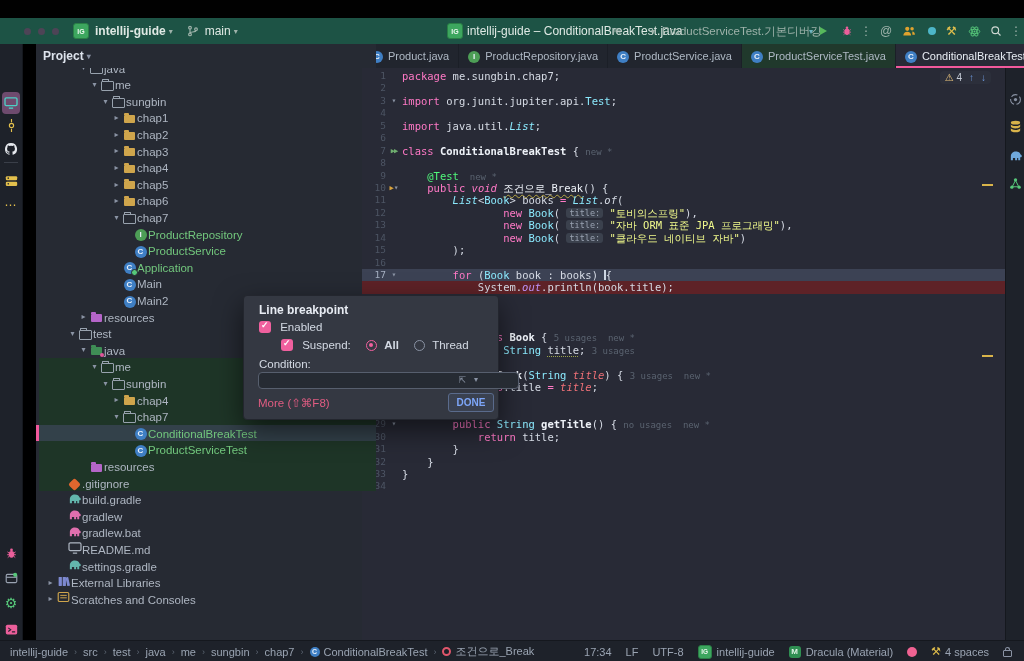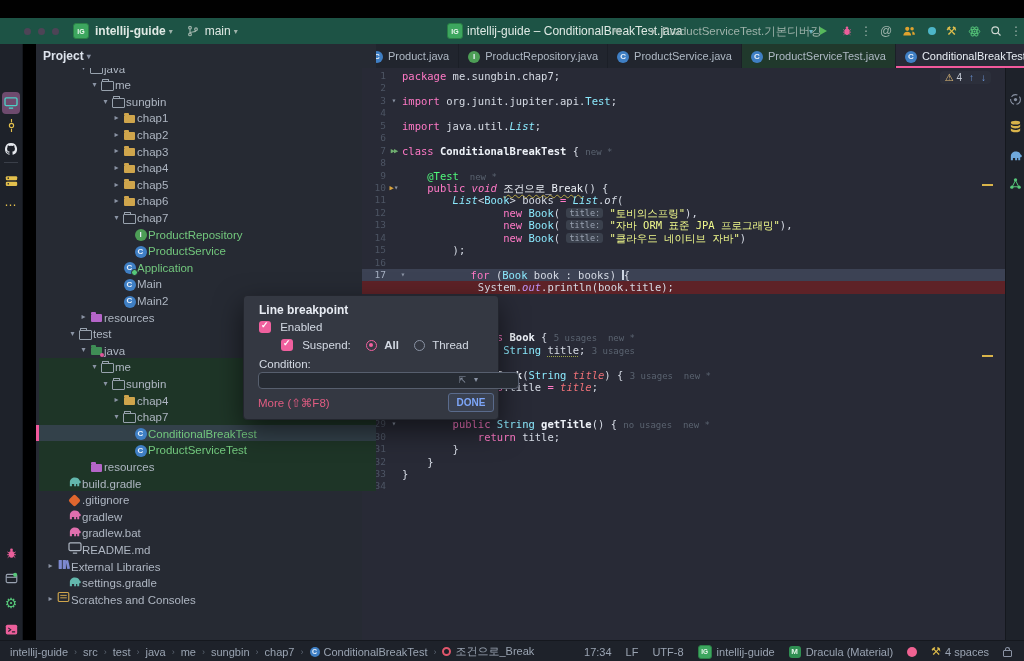--- a/index.html
+++ b/index.html
@@ -56,21 +56,21 @@
   .tab.testbg{background:#20392c;}
   .tab.active{background:#282a36;color:#e8edf4;}
   .tab.active::after{content:"";position:absolute;left:0;right:0;bottom:0;height:2.5px;background:#f2599c;}
   
   #editor{position:absolute;left:362px;top:68px;width:643px;height:572px;background:#282a36;overflow:hidden;}
   #code{position:absolute;left:0;top:2px;width:100%;}
   .cl{display:flex;height:12.45px;line-height:12.45px;font-family:"DejaVu Sans Mono",monospace;font-size:10.5px;white-space:pre;}
   .cl .num{width:24px;text-align:right;color:#4d5564;font-size:9.5px;flex:0 0 24px;position:relative;}
   .cl .mark{width:16px;flex:0 0 16px;text-align:center;color:#8a93a4;font-size:8px;position:relative;}
   .cl .src{flex:1;}
-  .cl.caretline{background:#3c4254;gap:9px;}
+  .cl.caretline{background:#3c4254;}
   .cl.caretline .num{color:#a6b0c2;}
   .cl.bpline{background:#5e2227;}
   .runy{color:#d9a33c;font-size:7px;} .rung{color:#6fae6f;font-size:7px;letter-spacing:-1px;}
   .foldv{color:#8a93a4;font-size:8px;}
   .tk-k{color:#ff79c6;} .tk-ki{color:#ff79c6;font-style:italic;}
   .tk-ty{color:#8be9fd;} .tk-tyi{color:#8be9fd;font-style:italic;}
   .tk-s{color:#f1fa8c;} .tk-an{color:#50fa7b;}
   .tk-d{color:#d6dbe5;} .tk-di{color:#d6dbe5;font-style:italic;}
   .tk-cn{color:#eef2f8;font-weight:bold;}
   .tk-fn{color:#eef2f8;text-decoration:underline wavy #b9a845 1px;text-underline-offset:2px;}
@@ -348,44 +348,44 @@
         <div class="trow"><span class="chev" style="margin-left: 42px;">▸</span><span class="tico"><span class="fc res"></span></span><span class="lbl">resources</span></div>
         <div class="trow"><span class="chev" style="margin-left: 31px;">▾</span><span class="tico"><span class="fo"></span></span><span class="lbl">test</span></div>
         <div class="trow"><span class="chev" style="margin-left: 42px;">▾</span><span class="tico"><span class="fc testroot"></span></span><span class="lbl">java</span></div>
         <div class="trow"><span class="chev" style="margin-left: 53px;">▾</span><span class="tico"><span class="fo"></span></span><span class="lbl">me</span></div>
         <div class="trow"><span class="chev" style="margin-left: 64px;">▾</span><span class="tico"><span class="fo"></span></span><span class="lbl">sungbin</span></div>
         <div class="trow"><span class="chev" style="margin-left: 75px;">▸</span><span class="tico"><span class="fc"></span></span><span class="lbl">chap4</span></div>
         <div class="trow"><span class="chev" style="margin-left: 75px;">▾</span><span class="tico"><span class="fo"></span></span><span class="lbl">chap7</span></div>
         <div class="trow green sel"><span class="chev" style="margin-left: 86px;"></span><span class="tico"><span class="cco">C</span></span><span class="lbl">ConditionalBreakTest</span></div>
         <div class="trow green"><span class="chev" style="margin-left: 86px;"></span><span class="tico"><span class="cco">C</span></span><span class="lbl">ProductServiceTest</span></div>
         <div class="trow"><span class="chev" style="margin-left: 42px;"></span><span class="tico"><span class="fc res"></span></span><span class="lbl">resources</span></div>
+        <div class="trow"><span class="chev" style="margin-left: 20px;"></span><span class="tico"><span class="gitic"></span></span><span class="lbl">.gitignore</span></div>
         <div class="trow"><span class="chev" style="margin-left: 20px;"></span><span class="tico"><svg width="14" height="12" viewBox="0 0 16 14" style="display: inline;">
               <path fill="#63b7ad" d="M2 13V8.5C2 5 4.7 3 7.8 3c2.9 0 5 1.3 5.5 3.4.9.1 1.4 1 1.4 2 0 .7-.5 1.2-1.2 1.2h-.6V13h-2.3v-2.4H9.3V13H7V10.5H4.4V13z"></path>
             </svg></span><span class="lbl">build.gradle</span></div>
-        <div class="trow"><span class="chev" style="margin-left: 20px;"></span><span class="tico"><span class="gitic"></span></span><span class="lbl">.gitignore</span></div>
         <div class="trow"><span class="chev" style="margin-left: 20px;"></span><span class="tico"><svg width="14" height="12" viewBox="0 0 16 14" style="display: inline;">
               <path fill="#e06fae" d="M2 13V8.5C2 5 4.7 3 7.8 3c2.9 0 5 1.3 5.5 3.4.9.1 1.4 1 1.4 2 0 .7-.5 1.2-1.2 1.2h-.6V13h-2.3v-2.4H9.3V13H7V10.5H4.4V13z"></path>
             </svg></span><span class="lbl">gradlew</span></div>
         <div class="trow"><span class="chev" style="margin-left: 20px;"></span><span class="tico"><svg width="14" height="12" viewBox="0 0 16 14" style="display: inline;">
               <path fill="#e06fae" d="M2 13V8.5C2 5 4.7 3 7.8 3c2.9 0 5 1.3 5.5 3.4.9.1 1.4 1 1.4 2 0 .7-.5 1.2-1.2 1.2h-.6V13h-2.3v-2.4H9.3V13H7V10.5H4.4V13z"></path>
             </svg></span><span class="lbl">gradlew.bat</span></div>
         <div class="trow"><span class="chev" style="margin-left: 20px;"></span><span class="tico"><svg width="14" height="12" viewBox="0 0 16 14" style="display: inline;">
               <rect x="1" y="1" width="14" height="9" rx="1.5" fill="none" stroke="#aeb6c2" stroke-width="1.4"></rect>
               <path d="M5.5 13h5" stroke="#aeb6c2" stroke-width="1.4"></path>
             </svg></span><span class="lbl">README.md</span></div>
+        <div class="trow"><span class="chev" style="margin-left: 20px;"></span><span class="tico"><svg width="14" height="12" viewBox="0 0 16 14" style="display: inline;">
+              <path fill="#63b7ad" d="M2 13V8.5C2 5 4.7 3 7.8 3c2.9 0 5 1.3 5.5 3.4.9.1 1.4 1 1.4 2 0 .7-.5 1.2-1.2 1.2h-.6V13h-2.3v-2.4H9.3V13H7V10.5H4.4V13z"></path>
+            </svg></span><span class="lbl">settings.gradle</span></div>
         <div class="trow"><span class="chev" style="margin-left: 9px;">▸</span><span class="tico"><svg width="13" height="12" viewBox="0 0 16 14" style="display: inline;">
               <g fill="#7d89d0">
                 <rect x="2" y="2" width="4" height="11" rx="0.5"></rect>
                 <rect x="7" y="2" width="4" height="11" rx="0.5"></rect>
                 <rect x="11.6" y="2.4" width="3.4" height="10.8" rx="0.5" transform="rotate(-12 13 8)"></rect>
               </g>
             </svg></span><span class="lbl">External Libraries</span></div>
-        <div class="trow"><span class="chev" style="margin-left: 20px;"></span><span class="tico"><svg width="14" height="12" viewBox="0 0 16 14" style="display: inline;">
-              <path fill="#63b7ad" d="M2 13V8.5C2 5 4.7 3 7.8 3c2.9 0 5 1.3 5.5 3.4.9.1 1.4 1 1.4 2 0 .7-.5 1.2-1.2 1.2h-.6V13h-2.3v-2.4H9.3V13H7V10.5H4.4V13z"></path>
-            </svg></span><span class="lbl">settings.gradle</span></div>
         <div class="trow"><span class="chev" style="margin-left: 9px;">▸</span><span class="tico"><svg width="13" height="12" viewBox="0 0 16 14" style="display: inline;">
               <rect x="1.5" y="1.5" width="13" height="11" rx="1.5" fill="none" stroke="#cfa54c" stroke-width="1.4"></rect>
               <path d="M4 5h8M4 8h8" stroke="#cfa54c" stroke-width="1.2"></path>
             </svg></span><span class="lbl">Scratches and Consoles</span></div>
       </div>
   </div>
 
   <div id="tabbar">
     <div style="display:flex;" id="tabs">
         <div class="tab">

